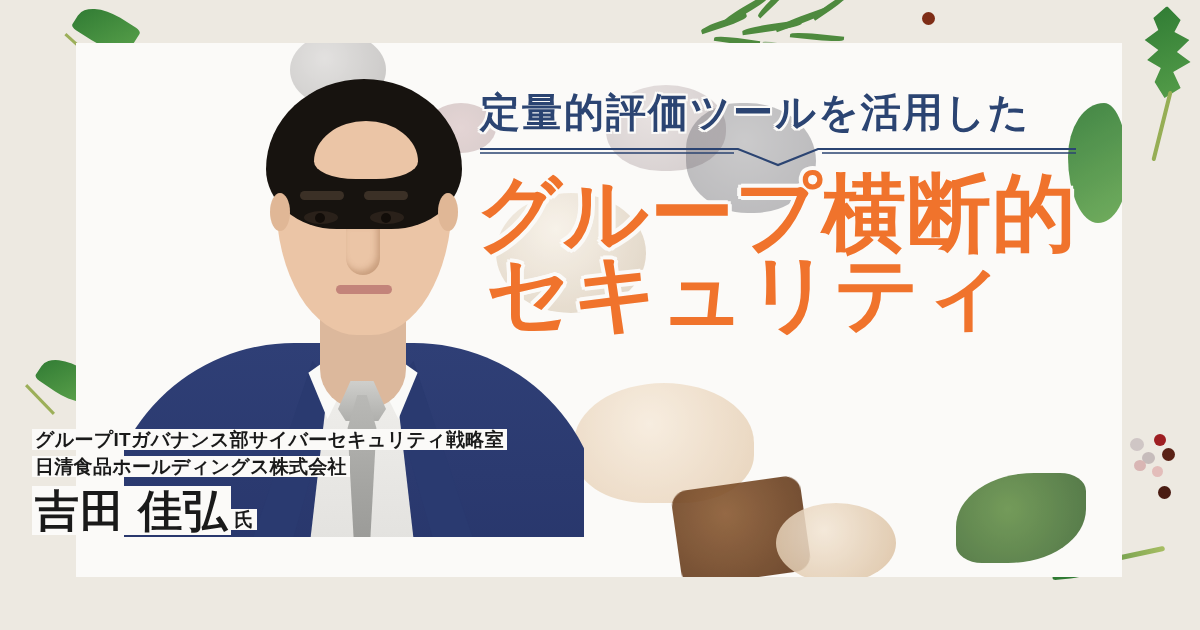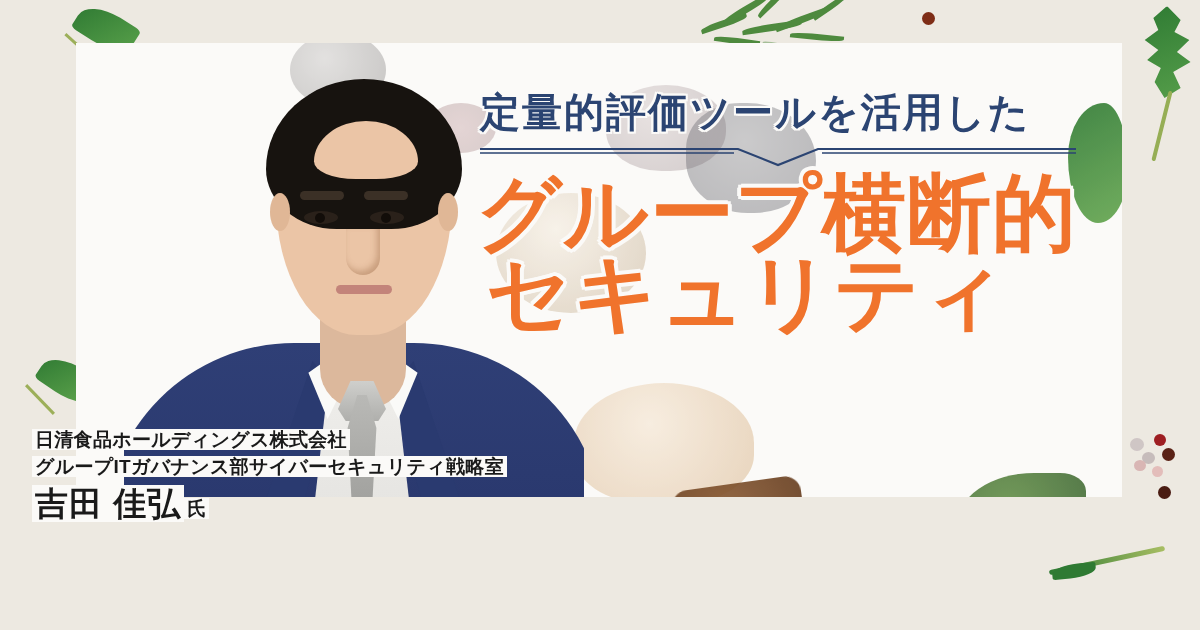--- a/index.html
+++ b/index.html
@@ -36,21 +36,21 @@
 
   .berry { position:absolute; border-radius:50%; }
 
   
   .blob { position:absolute; border-radius:50%; filter:blur(0.4px); }
 
   
   #panel {
     position:absolute;
     left:76px; top:43px;
-    width:1046px; height:454px;
+    width:1046px; height:534px;
     background:#FBFAF8;
     overflow:hidden;
   }
 
   
   #photo {
     position:absolute;
     left:48px; top:0px;
     width:460px; height:494px;
     overflow:hidden;
@@ -159,21 +159,21 @@
   #credit { position:absolute; left:32px; top:427px; z-index:6; }
   .cl { display:block; width:max-content; }
   .cl span {
     background:#FBFAF8; color:#1A1A1A;
     font-size:19px; font-weight:600; line-height:1.42;
     padding:0 3px; letter-spacing:0.3px;
     box-decoration-break:clone; -webkit-box-decoration-break:clone;
   }
   #credit-name { margin-top:2px; }
   #credit-name span.nm {
-    font-size:33px; font-weight:700; letter-spacing:1px; line-height:1.26;
+    font-size:44px; font-weight:700; letter-spacing:1px; line-height:1.26;
   }
   #credit-name span.sfx { font-size:19px; font-weight:600; }
 
   
   #bar {
     position:absolute; left:0; bottom:0; width:1200px; height:48px;
     background:#F2A93B; display:flex; align-items:center; justify-content:flex-end;
   }
   #bar-label {
     color:#FFFFFF; font-size:21px; font-weight:700;
@@ -312,24 +312,24 @@
 
     <div id="title">
       <div class="tline big" id="tline1">グループ横断的</div>
       <div class="tline big" id="tline2">セキュリティ</div>
     </div>
 
   </div>
 
   <div id="credit">
     <div class="cl">
+      <span>グループITガバナンス部サイバーセキュリティ戦略室</span>
+    </div>
+    <div class="cl">
       <span>日清食品ホールディングス株式会社</span>
-    </div>
-    <div class="cl">
-      <span>グループITガバナンス部サイバーセキュリティ戦略室</span>
     </div>
     <div class="cl" id="credit-name">
       <span class="nm">吉田 佳弘</span><span class="sfx">氏</span>
     </div>
   </div>
 
 
 </div>
 
 </body></html>

